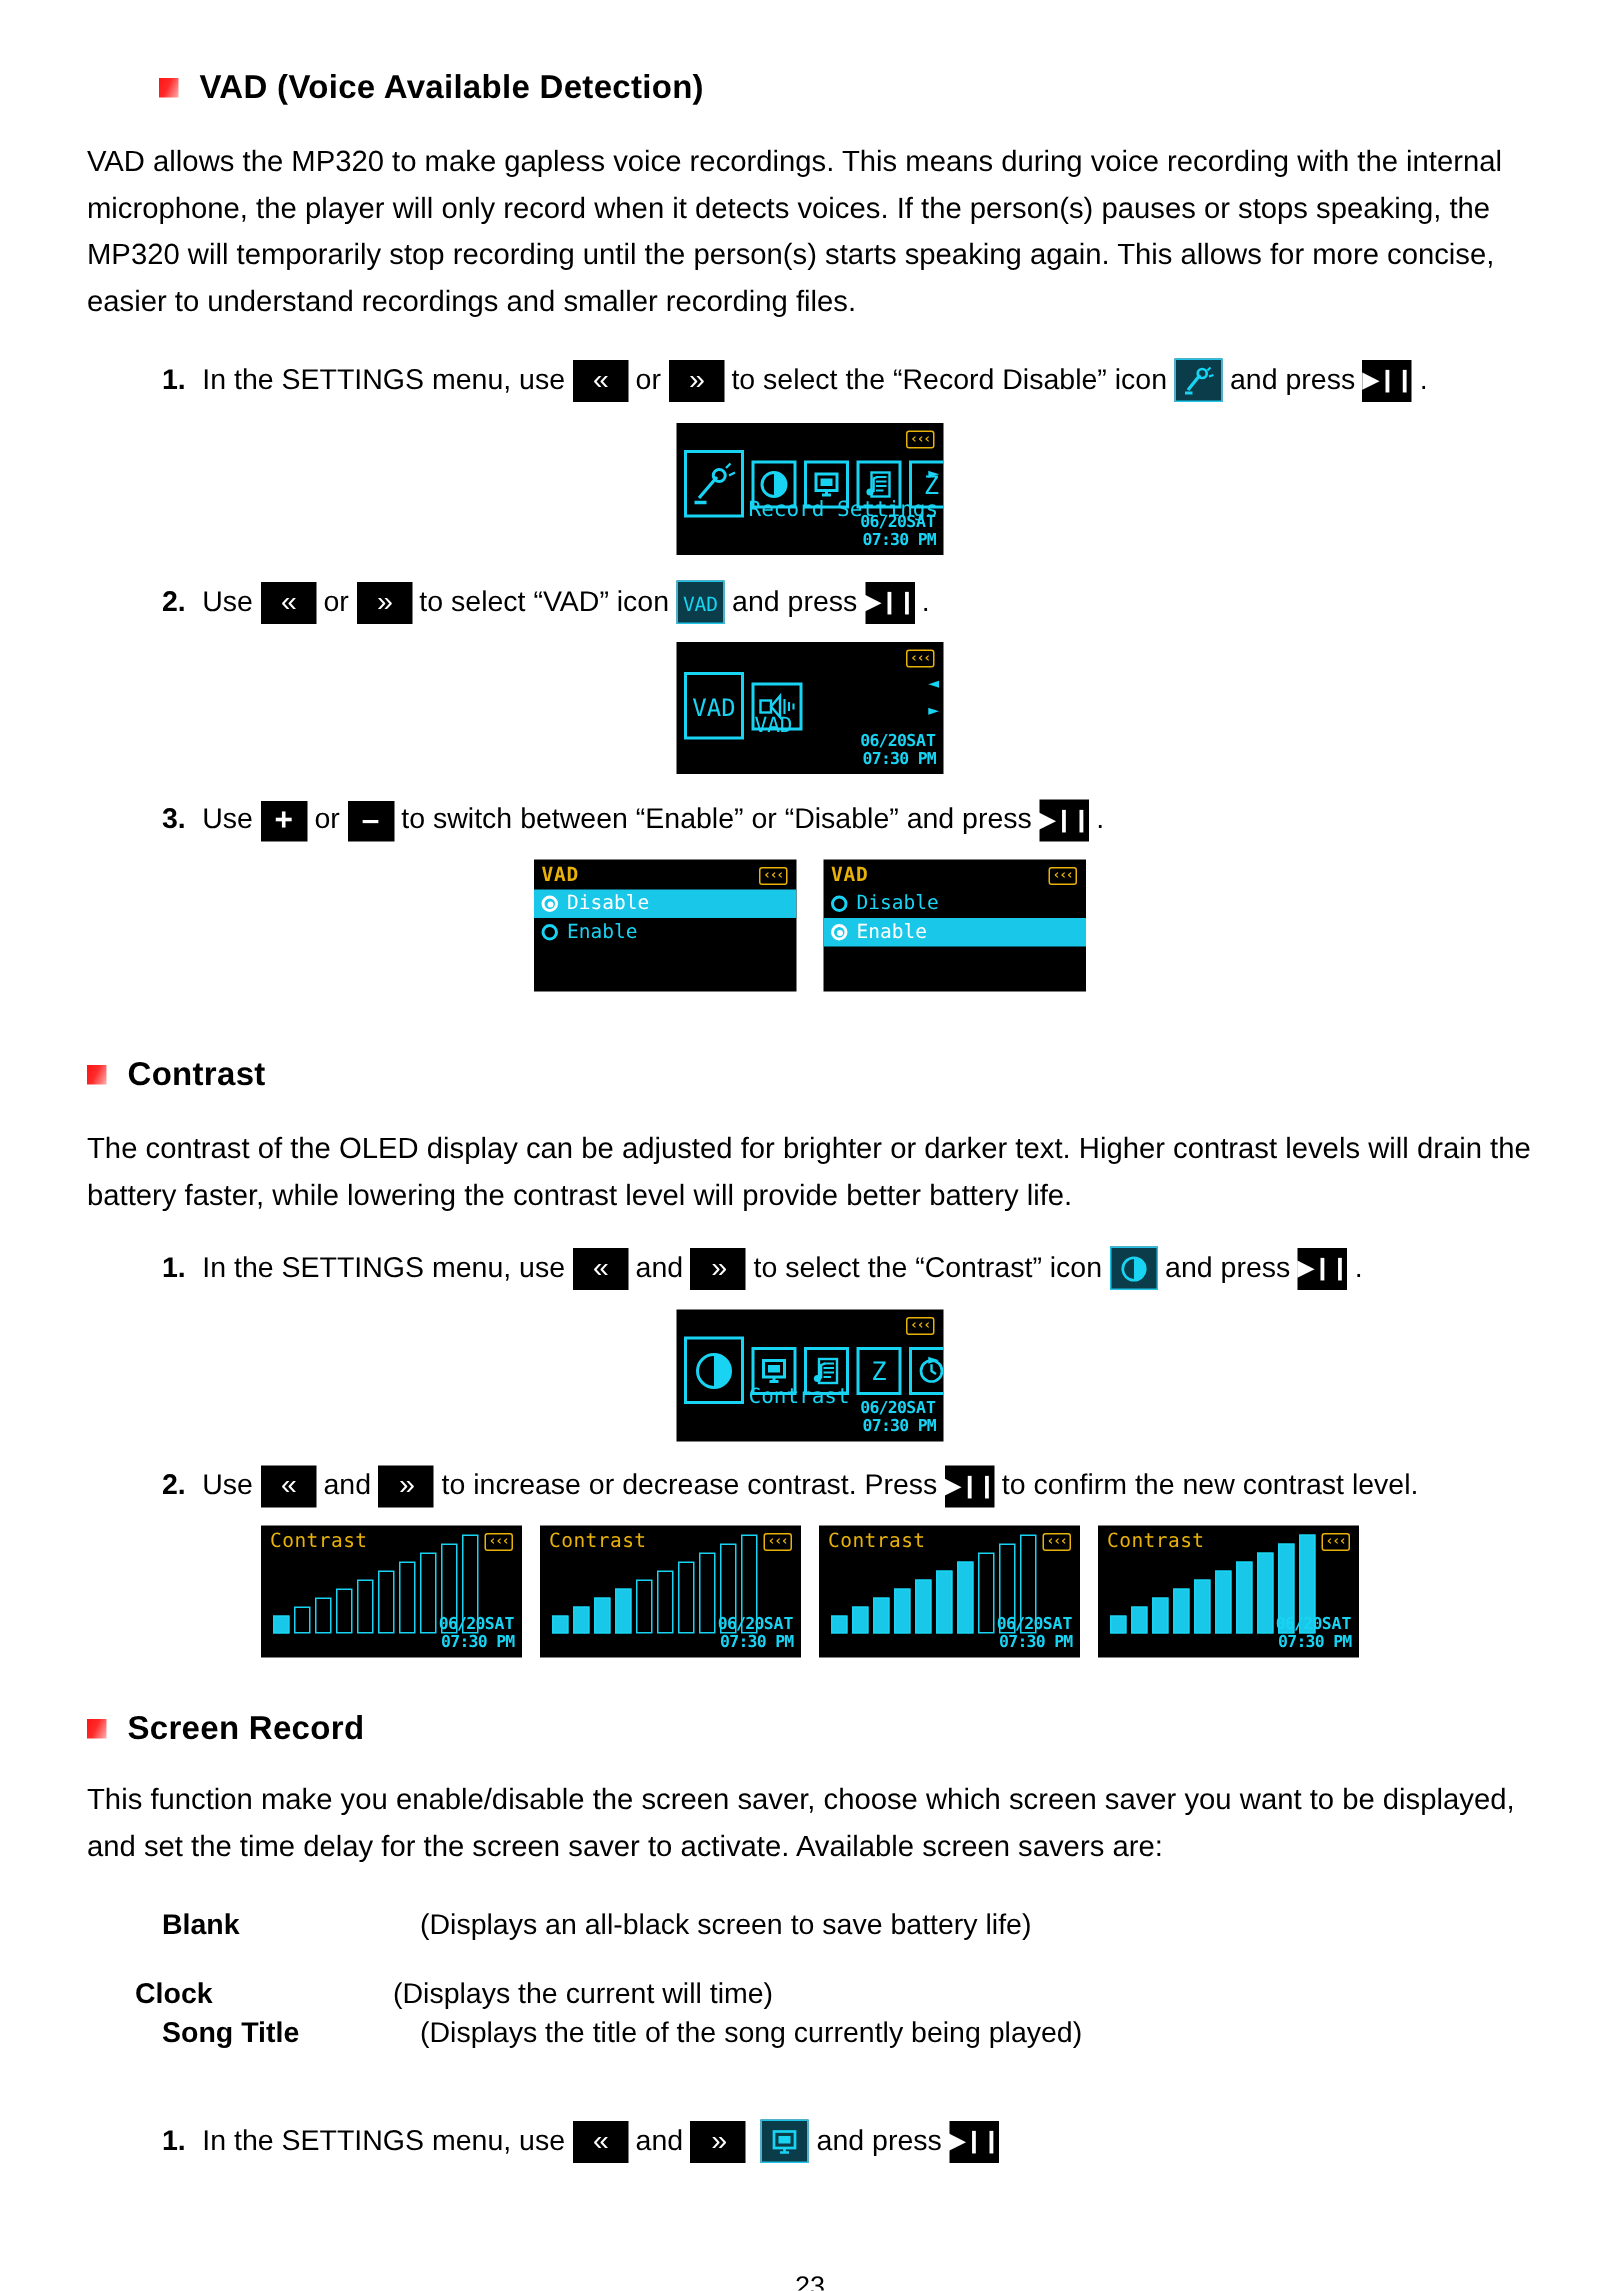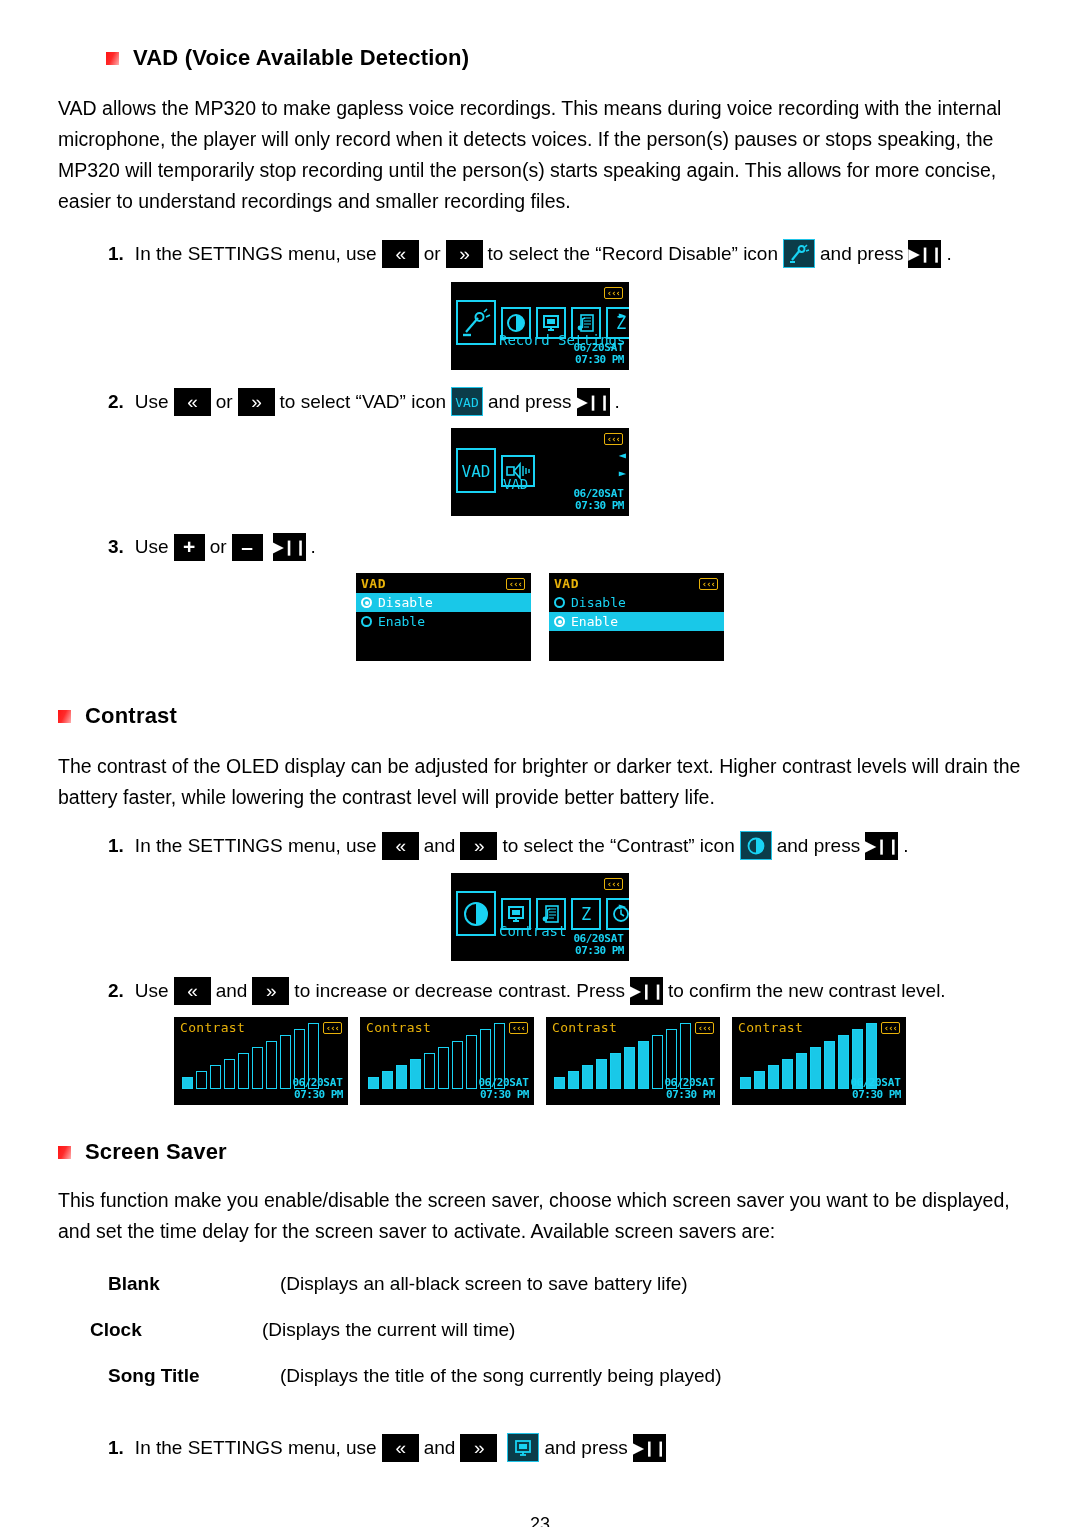--- a/index.html
+++ b/index.html
@@ -404,20 +404,21 @@
       </div>
     </div>
   </div>
 
   <div class="step" style="margin-top:17px;">
     <span class="step-num">3.</span>
     <span class="step-txt">Use</span>
     <span class="keyicon key-plus">+</span>
     <span class="step-txt">or</span>
     <span class="keyicon key-minus">–</span>
+    <span class="step-txt">to switch between “Enable” or “Disable” and press</span>
     <span class="keyicon key-play">▶❙❙</span>
     <span class="step-txt">.</span>
   </div>
 
   <div class="screens-row" style="margin-top:12px;">
     <div class="oled oled-list">
       <div class="back-chip">‹‹‹</div>
       <div class="title">VAD</div>
       <div class="opt-row active">
         <span class="radio">
@@ -607,34 +608,34 @@
         </div>
       <div class="datetime">
         <div><span>06/20</span><span class="d2">SAT</span></div>
         <div>07:30 PM</div>
       </div>
     </div>
   </div>
 
   <div class="section-heading h-indent-0" style="margin-top:34px;">
     <span class="bullet"></span>
-    <span>Screen Saver</span>
+    <span>Screen Record</span>
   </div>
 
   <p class="para" style="margin-top:20px;">This function make you enable/disable the screen saver, choose which screen saver you want to be displayed, and set the time delay for the screen saver to activate.    Available screen savers are:</p>
 
   <div class="def-row" style="margin-top:24px;">
     <span class="def-term">Blank</span>
     <span class="def-desc">(Displays an all-black screen to save battery life)</span>
   </div>
   <div class="def-row" style="margin-top:20px;margin-left:32px;">
     <span class="def-term">Clock</span>
     <span class="def-desc">(Displays the current will time)</span>
   </div>
-  <div class="def-row" style="margin-top:20px;align-items:center;">
+  <div class="def-row" style="align-items:center;">
     <span class="def-term">Song Title</span>
     <span class="def-desc">(Displays the title of the song currently being played)</span>
   </div>
 
   <div class="step" style="margin-top:44px;">
     <span class="step-num">1.</span>
     <span class="step-txt">In the SETTINGS menu, use</span>
     <span class="keyicon key-prev">«</span>
     <span class="step-txt">and</span>
     <span class="keyicon key-next">»</span>

